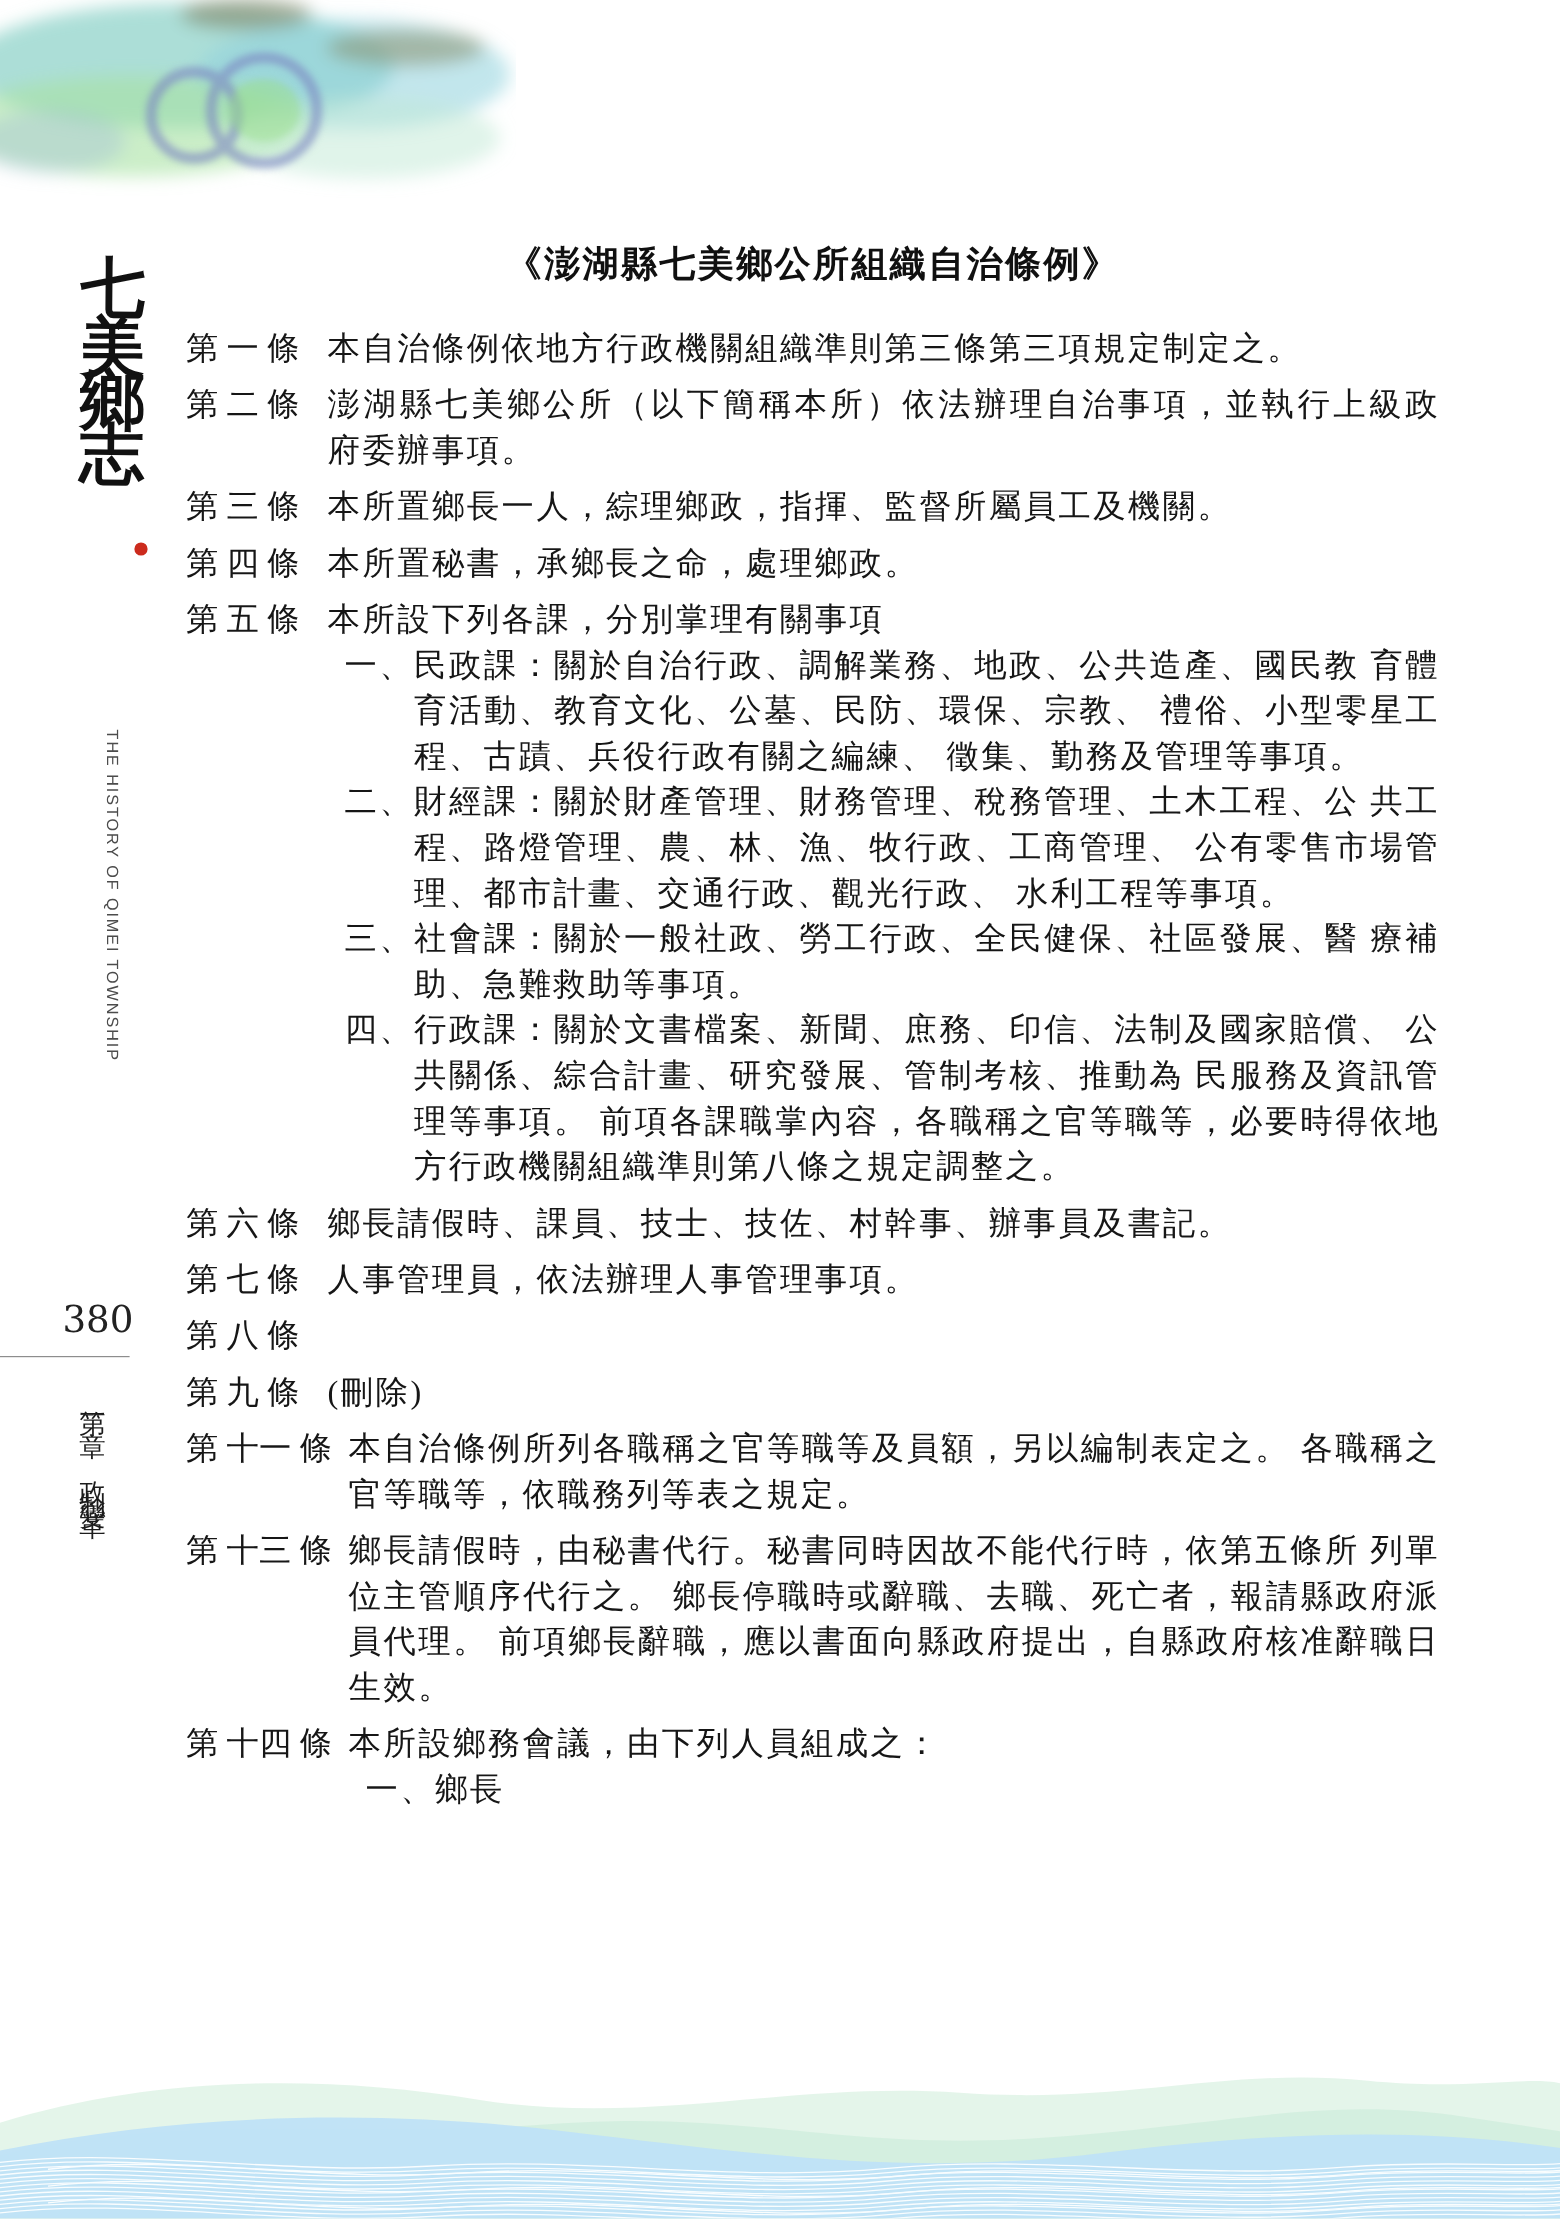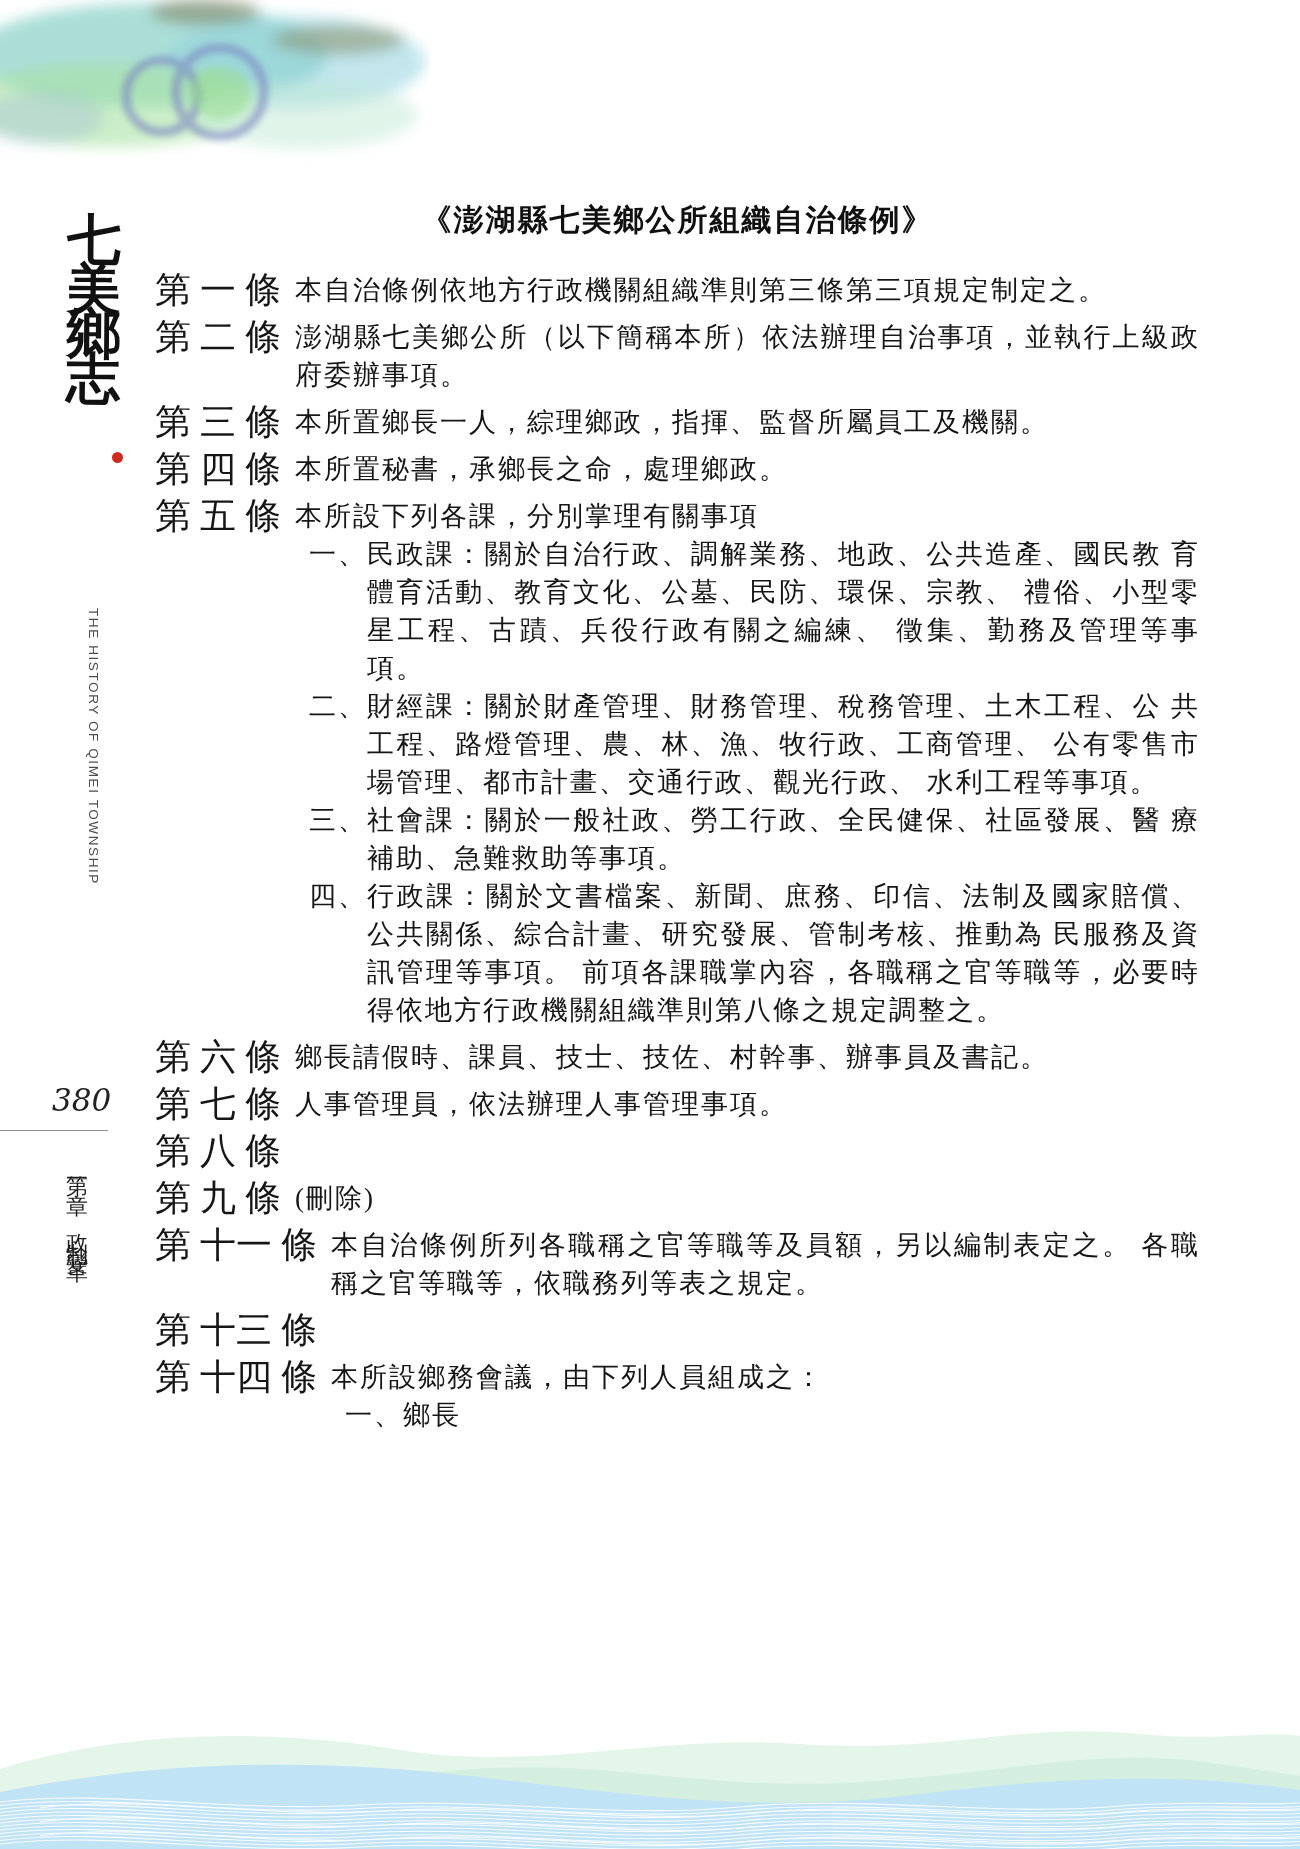--- a/index.html
+++ b/index.html
@@ -25,21 +25,21 @@
     border-radius:50%;background:#cc2b1d;
   }
   .book-subtitle{
     position:absolute;top:608px;left:86px;
     writing-mode:vertical-rl;
     font-family:"Liberation Sans", sans-serif;
     font-size:13.5px;letter-spacing:1.6px;color:#4c4c4c;
   }
   .page-number{
     position:absolute;top:1082px;left:52px;
-    font-family:"DejaVu Serif", serif;font-style:italic;
+    font-family:"DejaVu Serif", serif;
     font-size:31px;color:#222;
   }
   .page-rule{
     position:absolute;top:1130px;left:0;width:108px;height:1px;background:#8d8d8d;
   }
   .chapter-marker{
     position:absolute;top:1158px;left:62px;
     writing-mode:vertical-rl;text-orientation:upright;
     font-family:"Liberation Serif", serif;
     font-size:22px;letter-spacing:9px;color:#1c1c1c;
@@ -48,21 +48,21 @@
   .main{
     position:absolute;top:200px;left:155px;width:1045px;
   }
   .doc-title{
     font-size:30px;font-weight:700;letter-spacing:2px;
     margin:0 0 30px 0;color:#101010;text-align:center;
   }
   .article{display:flex;margin-bottom:9px;}
   .article-label{
     flex:0 0 auto;min-width:104px;margin-right:14px;
-    font-size:36px;line-height:38px;white-space:nowrap;font-family:Liberation Serif, serif;
+    font-size:27px;line-height:38px;white-space:nowrap;font-family:Liberation Serif, serif;
   }
   .article-body{flex:1;min-width:0;}
   .article-text{
     margin:0;font-size:27px;line-height:38px;letter-spacing:2px;
     text-align:justify;
   }
   .sub-item{display:flex;margin-left:14px;}
   .sub-marker{flex:0 0 auto;font-size:27px;line-height:38px;letter-spacing:2px;}
   .sub-text{flex:1;min-width:0;font-size:27px;line-height:38px;letter-spacing:2px;text-align:justify;}
   
@@ -178,20 +178,23 @@
         </div>
       </div>
       <div class="article">
         <div class="article-label">第 十一 條</div>
         <div class="article-body">
           <p class="article-text">本自治條例所列各職稱之官等職等及員額，另以編制表定之。 各職稱之官等職等，依職務列等表之規定。</p>
         </div>
       </div>
       <div class="article">
         <div class="article-label">第 十三 條</div>
+        <div class="article-body">
+          <p class="article-text">鄉長請假時，由秘書代行。秘書同時因故不能代行時，依第五條所 列單位主管順序代行之。 鄉長停職時或辭職、去職、死亡者，報請縣政府派員代理。 前項鄉長辭職，應以書面向縣政府提出，自縣政府核准辭職日生效。</p>
+        </div>
       </div>
       <div class="article">
         <div class="article-label">第 十四 條</div>
         <div class="article-body">
           <p class="article-text">本所設鄉務會議，由下列人員組成之：</p>
           <div class="sub-item">
             <span class="sub-marker">一、</span>
             <span class="sub-text">鄉長</span>
           </div>
         </div>

